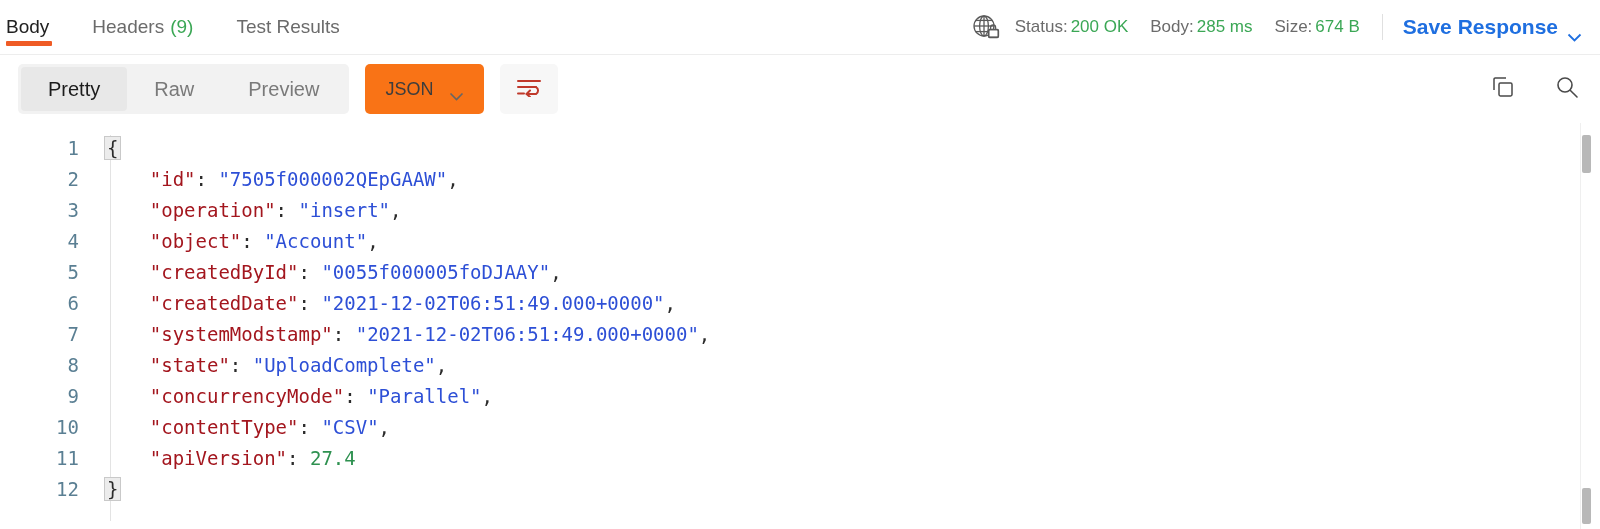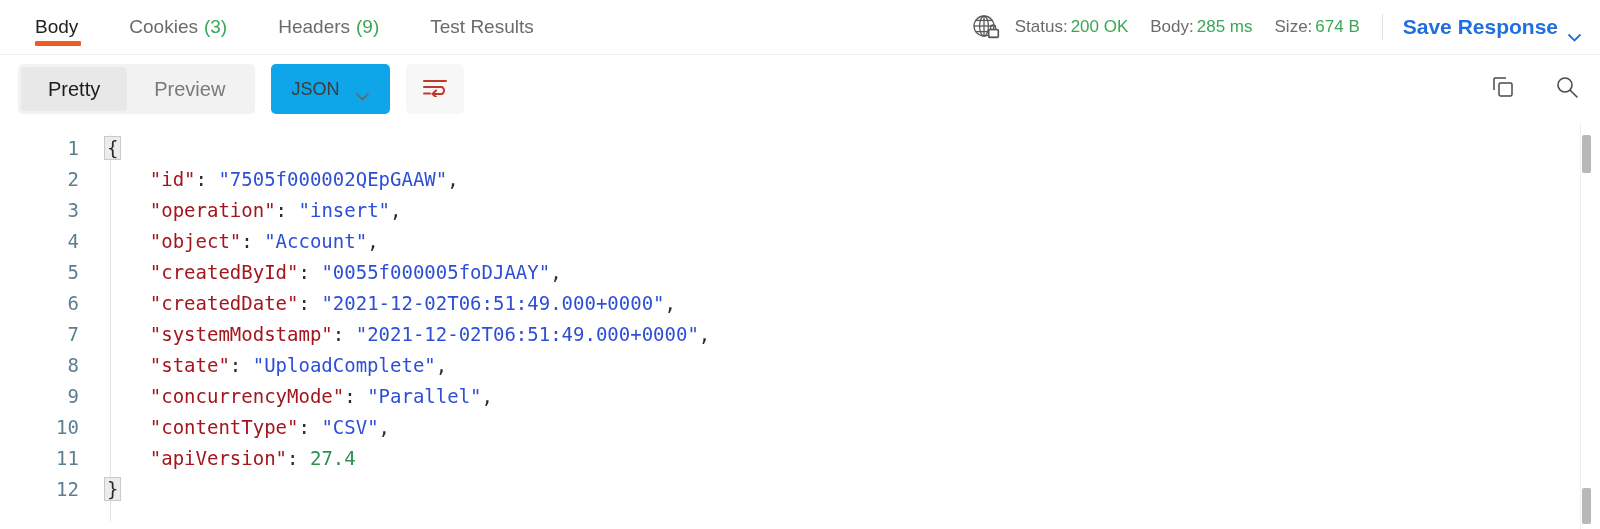--- a/index.html
+++ b/index.html
@@ -16,22 +16,22 @@
     position: relative;
     height: 55px;
     display: flex;
     align-items: center;
     border-bottom: 1px solid #ededed;
   }
   .tabs {
     display: flex;
     align-items: center;
     height: 100%;
-    padding-left: 35px;
-    gap: 16px;
+    padding-left: 6px;
+    gap: 8px;
   }
   .tab {
     position: relative;
     height: 100%;
     display: flex;
     align-items: center;
     padding: 0 17px 0 0;
     margin-right: 18px;
     font-size: 19px;
     color: #6b6b6b;
@@ -115,21 +115,21 @@
     cursor: pointer;
     white-space: nowrap;
   }
   .seg-btn.active {
     background: #e8e8e8;
     color: #1c1c1c;
   }
   .type-select {
     margin-left: 16px;
     height: 50px;
-    background: #0ea5e9;
+    background: #f97316;
     border-radius: 5px;
     display: flex;
     align-items: center;
     gap: 16px;
     padding: 0 20px;
     font-size: 18px;
     color: #3d3d3d;
     cursor: pointer;
   }
   .wrap-btn {
@@ -232,24 +232,20 @@
   .thumb-bottom { bottom: 5px; height: 36px; }
 </style>
 </head>
 <body>
 
 <div class="tabs-row">
   <div class="tabs">
     <div class="tab active">
       <span>Body</span>
       <span class="tab-underline"></span>
-    </div>
-    <div class="tab">
-      <span>Cookies</span>
-      <span class="tab-count">(3)</span>
     </div>
     <div class="tab">
       <span>Headers</span>
       <span class="tab-count">(9)</span>
     </div>
     <div class="tab">
       <span>Test Results</span>
     </div>
   </div>
 
@@ -284,20 +280,21 @@
           <polyline points="1.5,1.5 7.5,7.5 13.5,1.5"></polyline>
         </svg>
       </span>
     </span>
   </div>
 </div>
 
 <div class="toolbar">
   <div class="seg">
     <div class="seg-btn active">Pretty</div>
+    <div class="seg-btn">Raw</div>
     <div class="seg-btn">Preview</div>
   </div>
 
   <div class="type-select">
     <span>JSON</span>
     <span class="chev">
       <svg viewBox="0 0 15 9" width="15" height="9" fill="none" stroke="#666" stroke-width="1.6">
         <polyline points="1.5,1.5 7.5,7.5 13.5,1.5"></polyline>
       </svg>
     </span>

